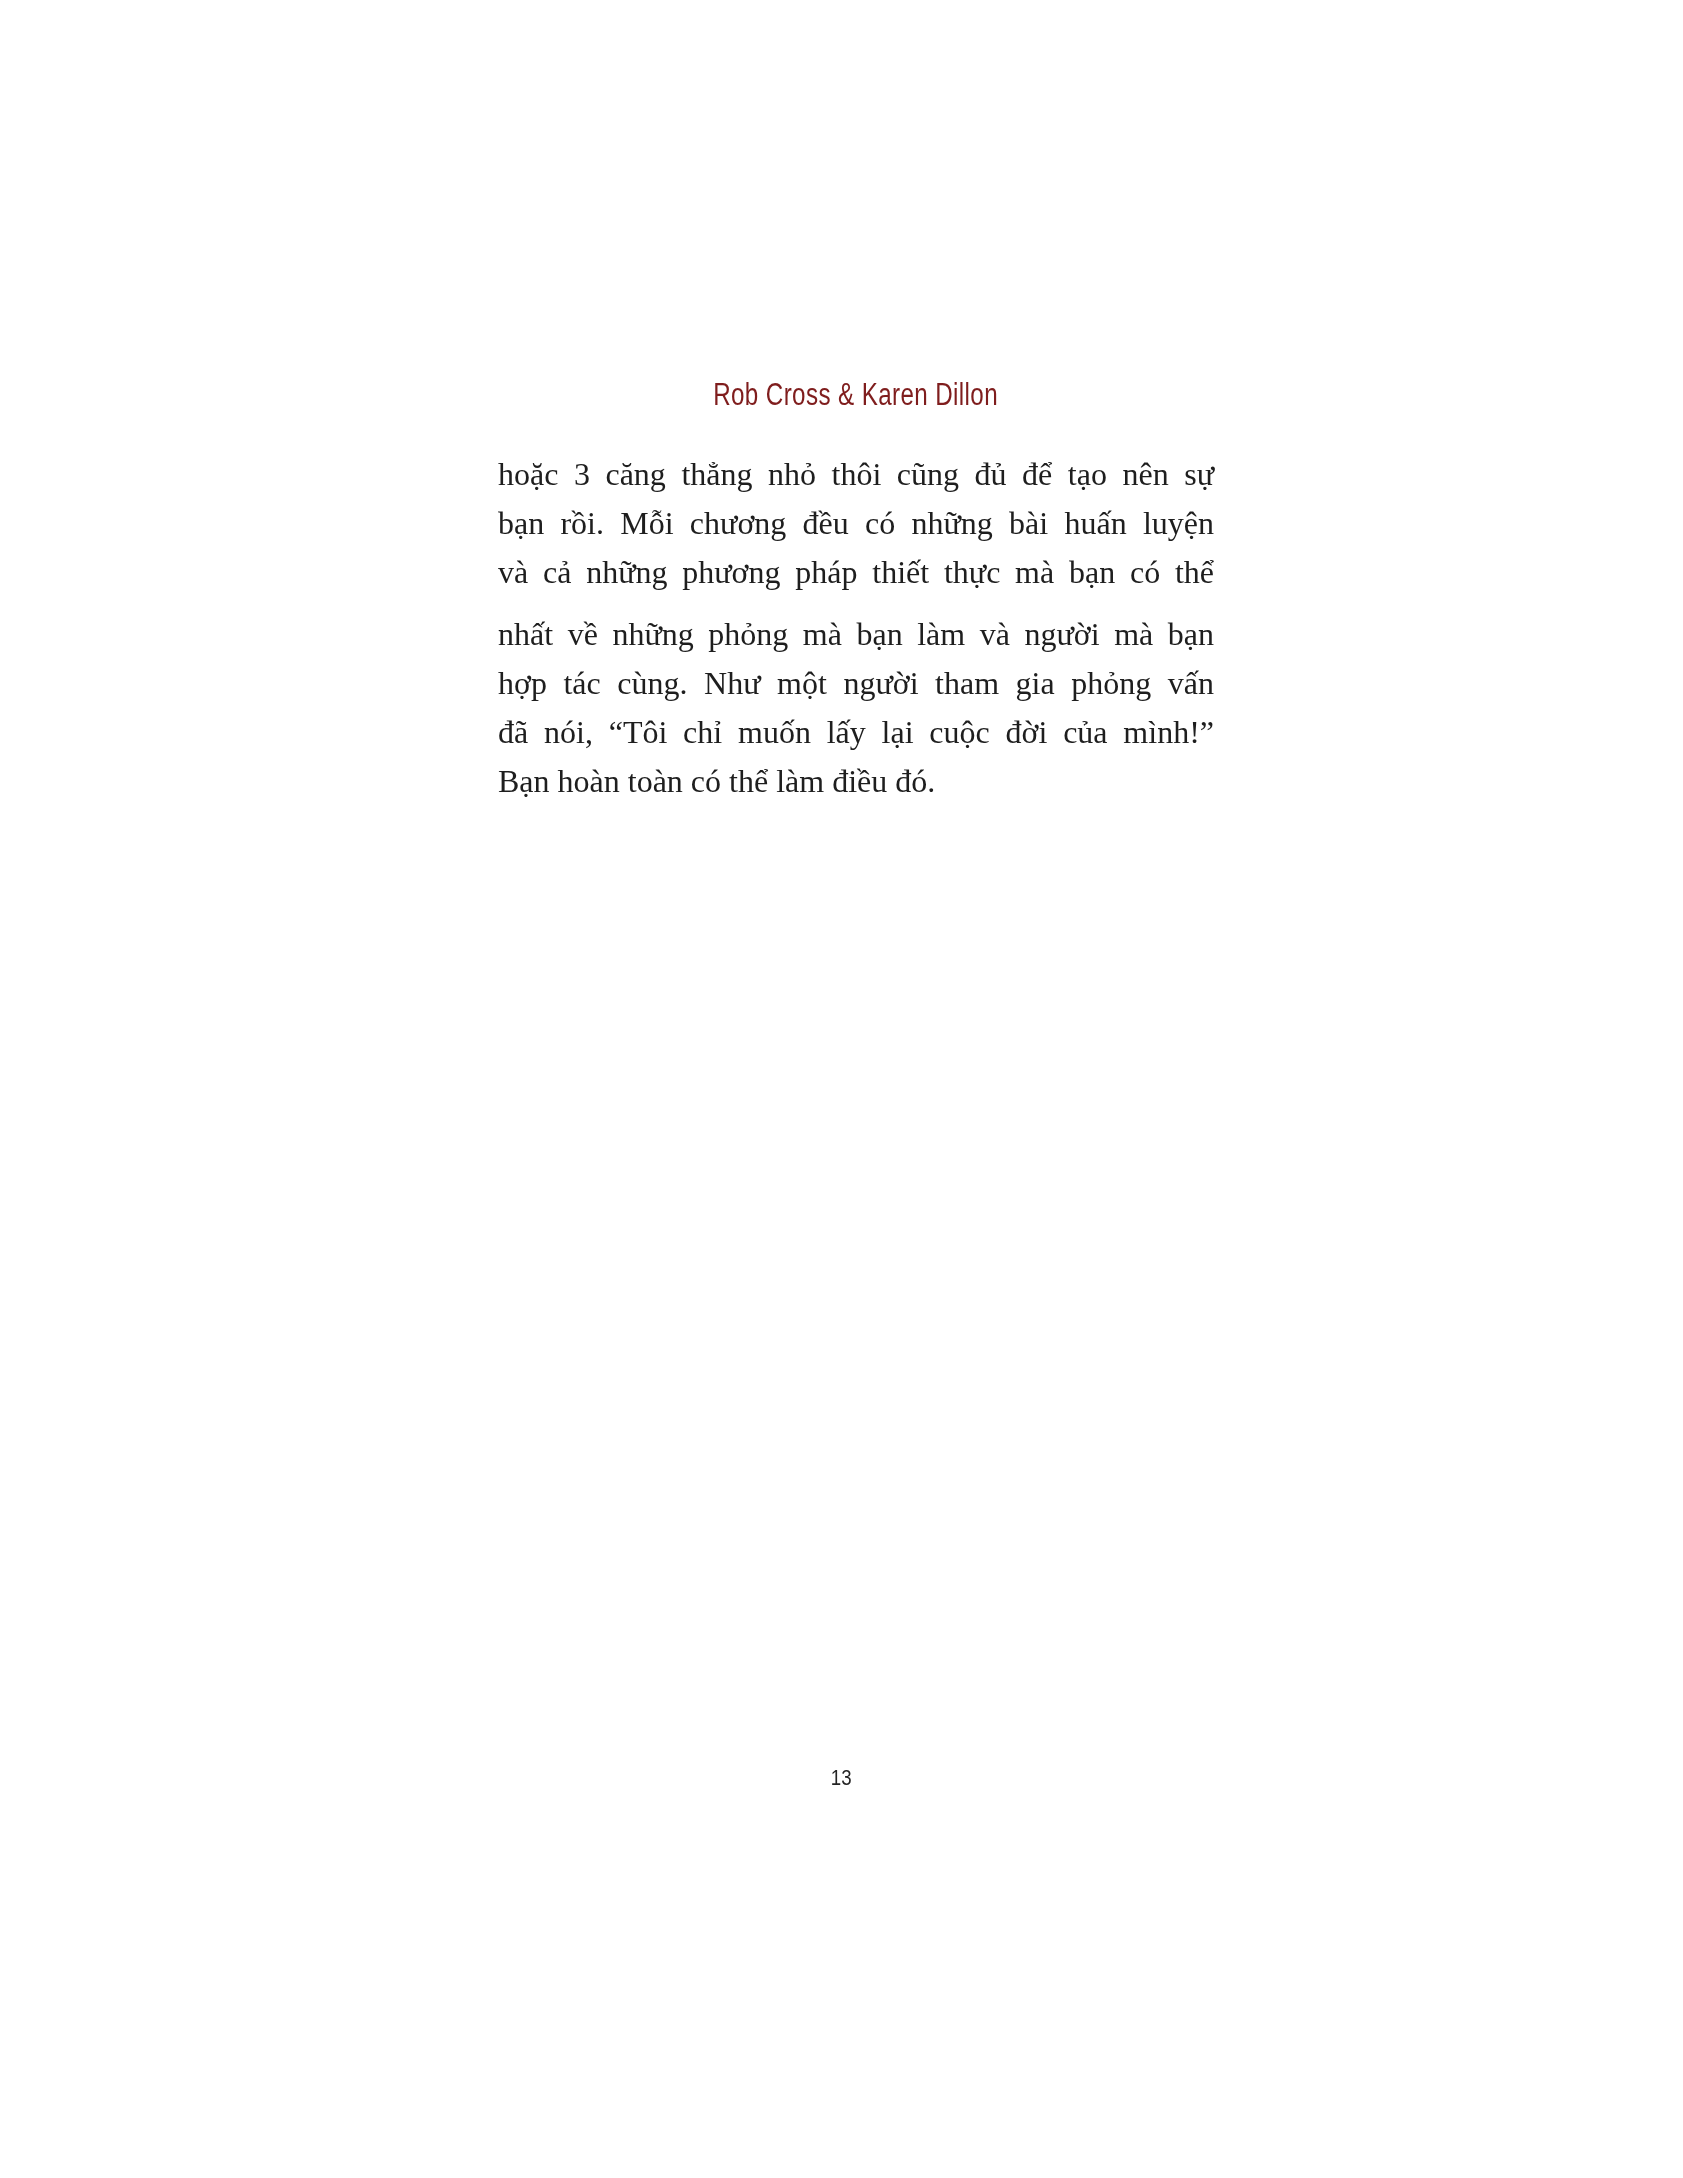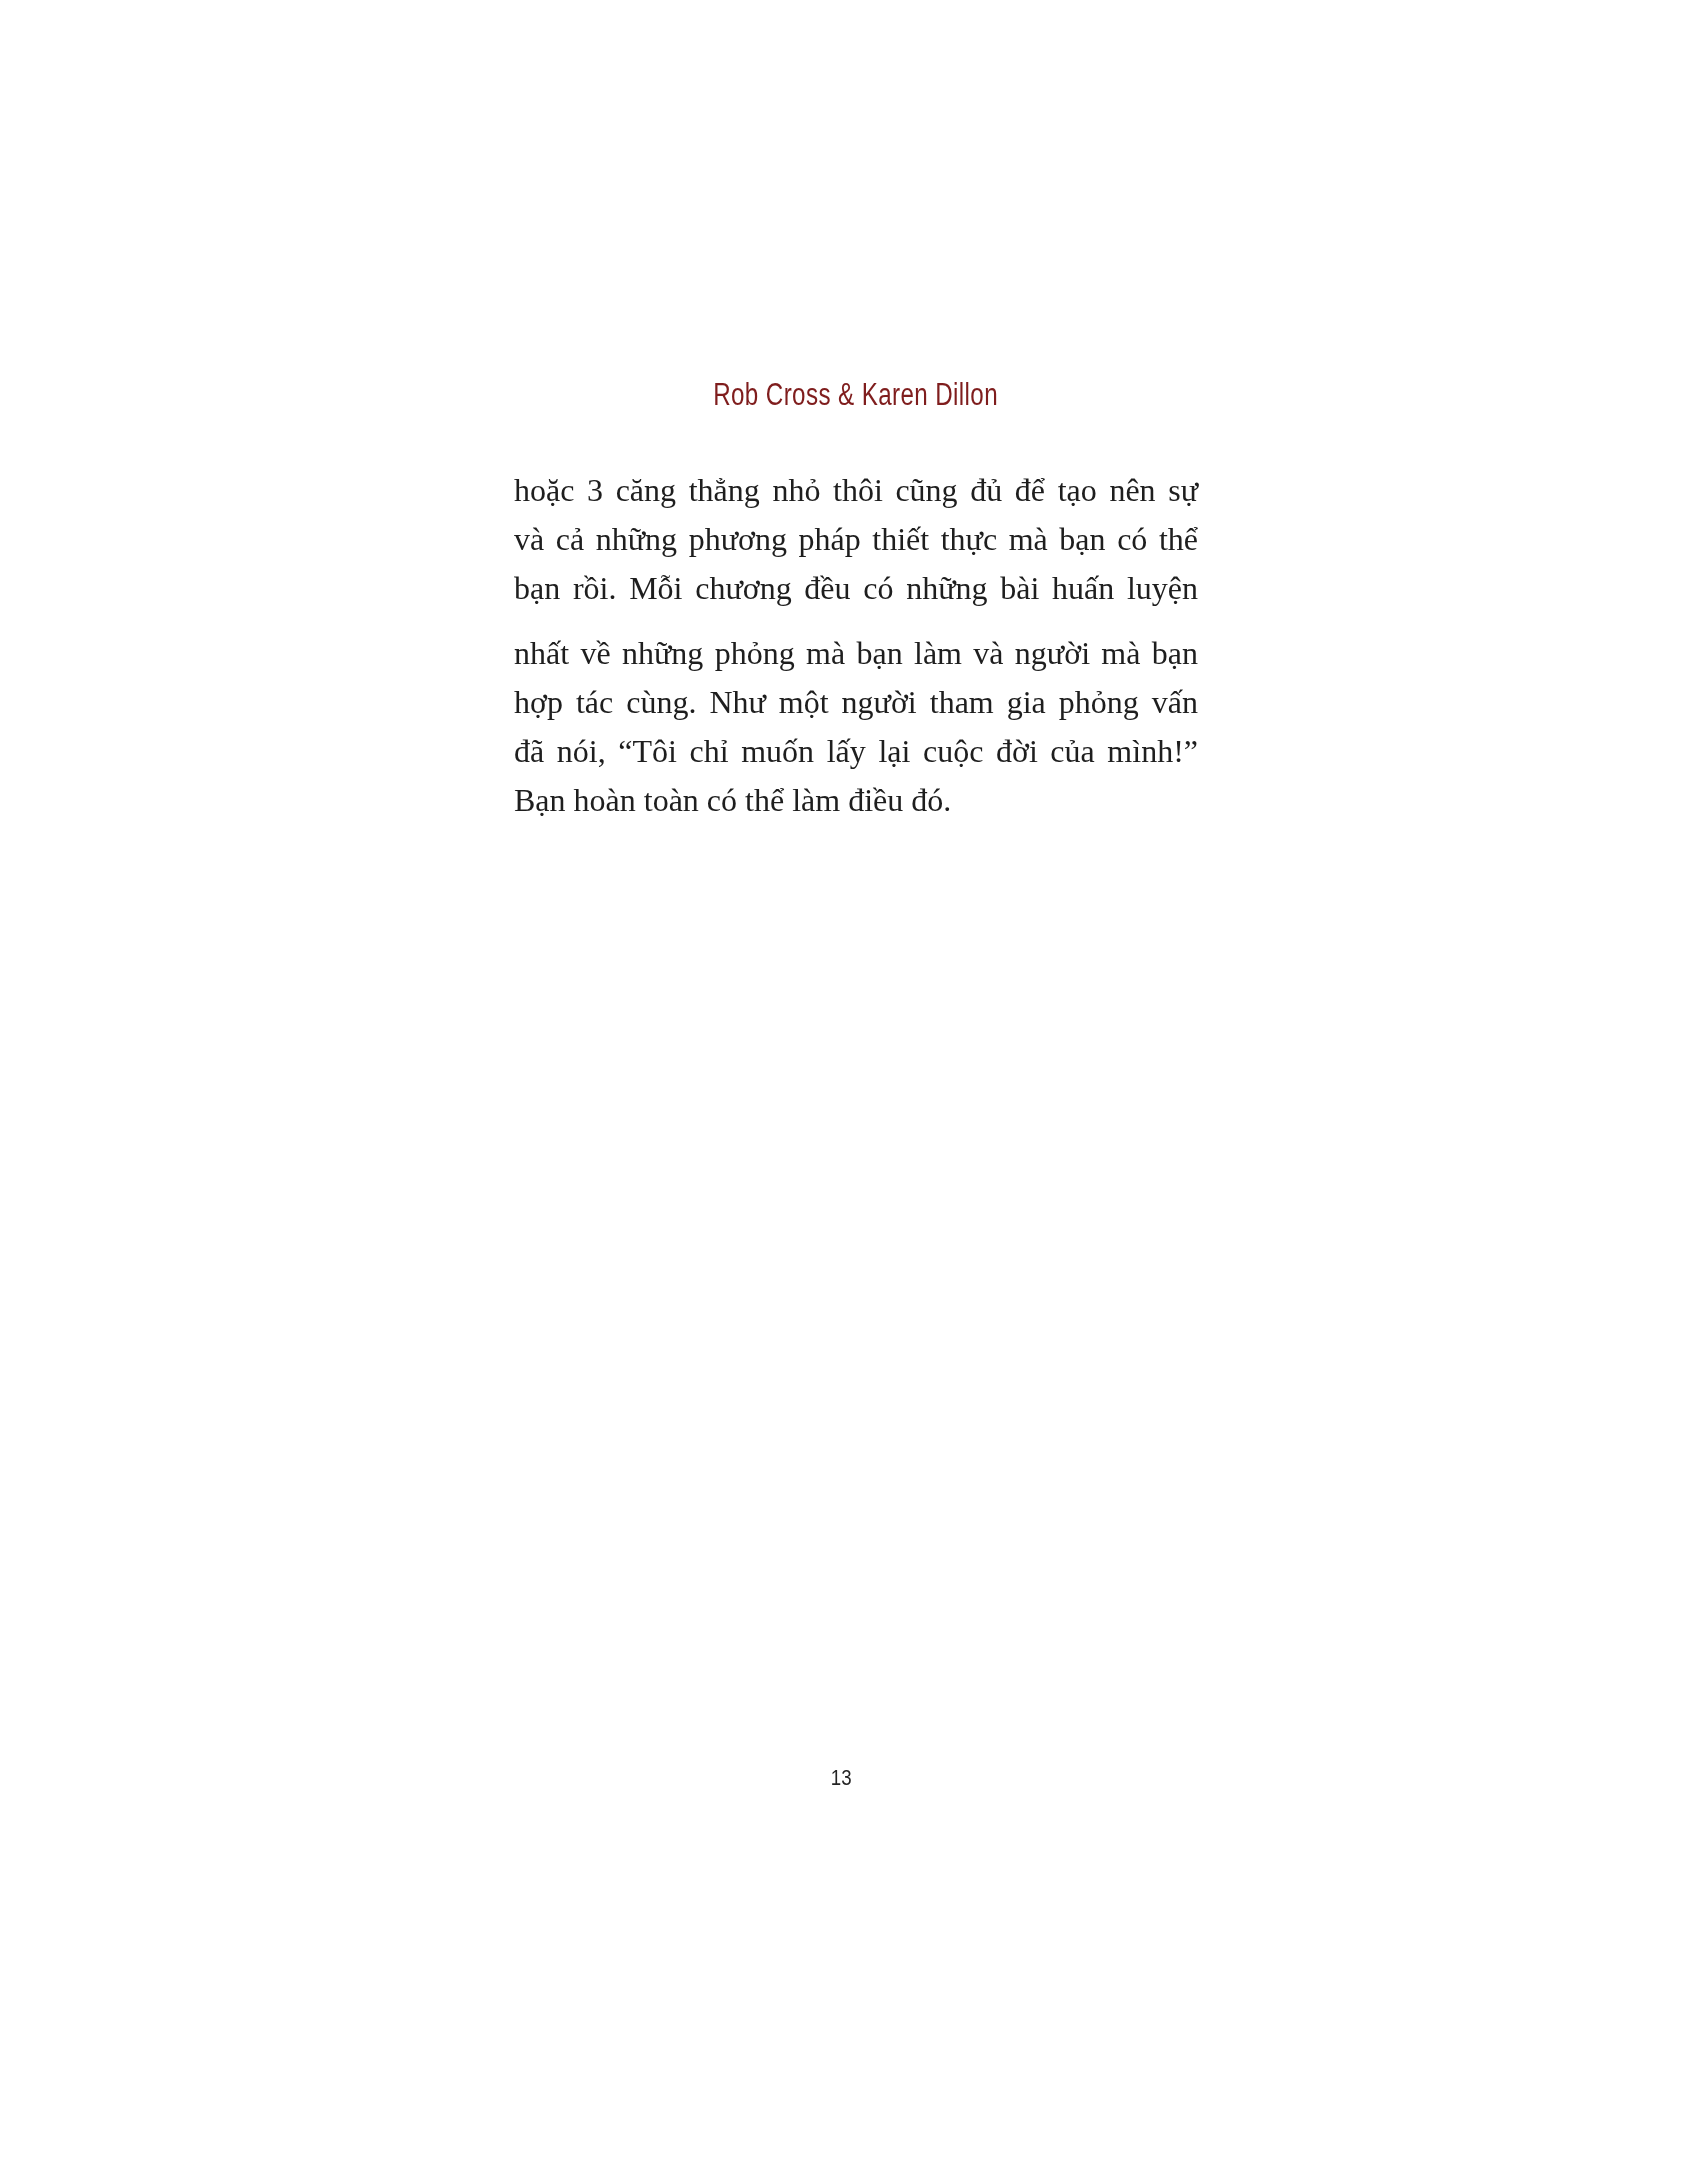--- a/index.html
+++ b/index.html
@@ -35,21 +35,21 @@
   .text-block {
     position: absolute;
     left: 498px;
     top: 450px;
     width: 716px;
     font-family: "Liberation Serif", "DejaVu Serif", serif;
     font-size: 32px;
     line-height: 49px;
     color: #1e1e1e;
   }
-  .paragraph { margin: 16px; }
+  .paragraph { margin: 0; }
   .paragraph + .paragraph { margin-top: 13px; }
   .line {
     text-align: justify;
     text-align-last: justify;
     white-space: normal;
   }
   .line.last {
     text-align-last: left;
   }
   .line.indent {
@@ -78,22 +78,22 @@
 <div class="page">
 
   <div class="running-head">
     <span class="condense">Rob Cross &amp; Karen Dillon</span>
   </div>
 
   <div class="text-block">
 
     <div class="paragraph">
       <div class="line">hoặc 3 căng thẳng nhỏ thôi cũng đủ để tạo nên sự</div>
+      <div class="line">bạn rồi. Mỗi chương đều có những bài huấn luyện</div>
       <div class="line">và cả những phương pháp thiết thực mà bạn có thể</div>
-      <div class="line">bạn rồi. Mỗi chương đều có những bài huấn luyện</div>
     </div>
 
     <div class="paragraph">
       <div class="line">nhất về những phỏng mà bạn làm và người mà bạn</div>
       <div class="line">hợp tác cùng. Như một người tham gia phỏng vấn</div>
       <div class="line">đã nói, “Tôi chỉ muốn lấy lại cuộc đời của mình!”</div>
       <div class="line last">Bạn hoàn toàn có thể làm điều đó.</div>
     </div>
 
   </div>

